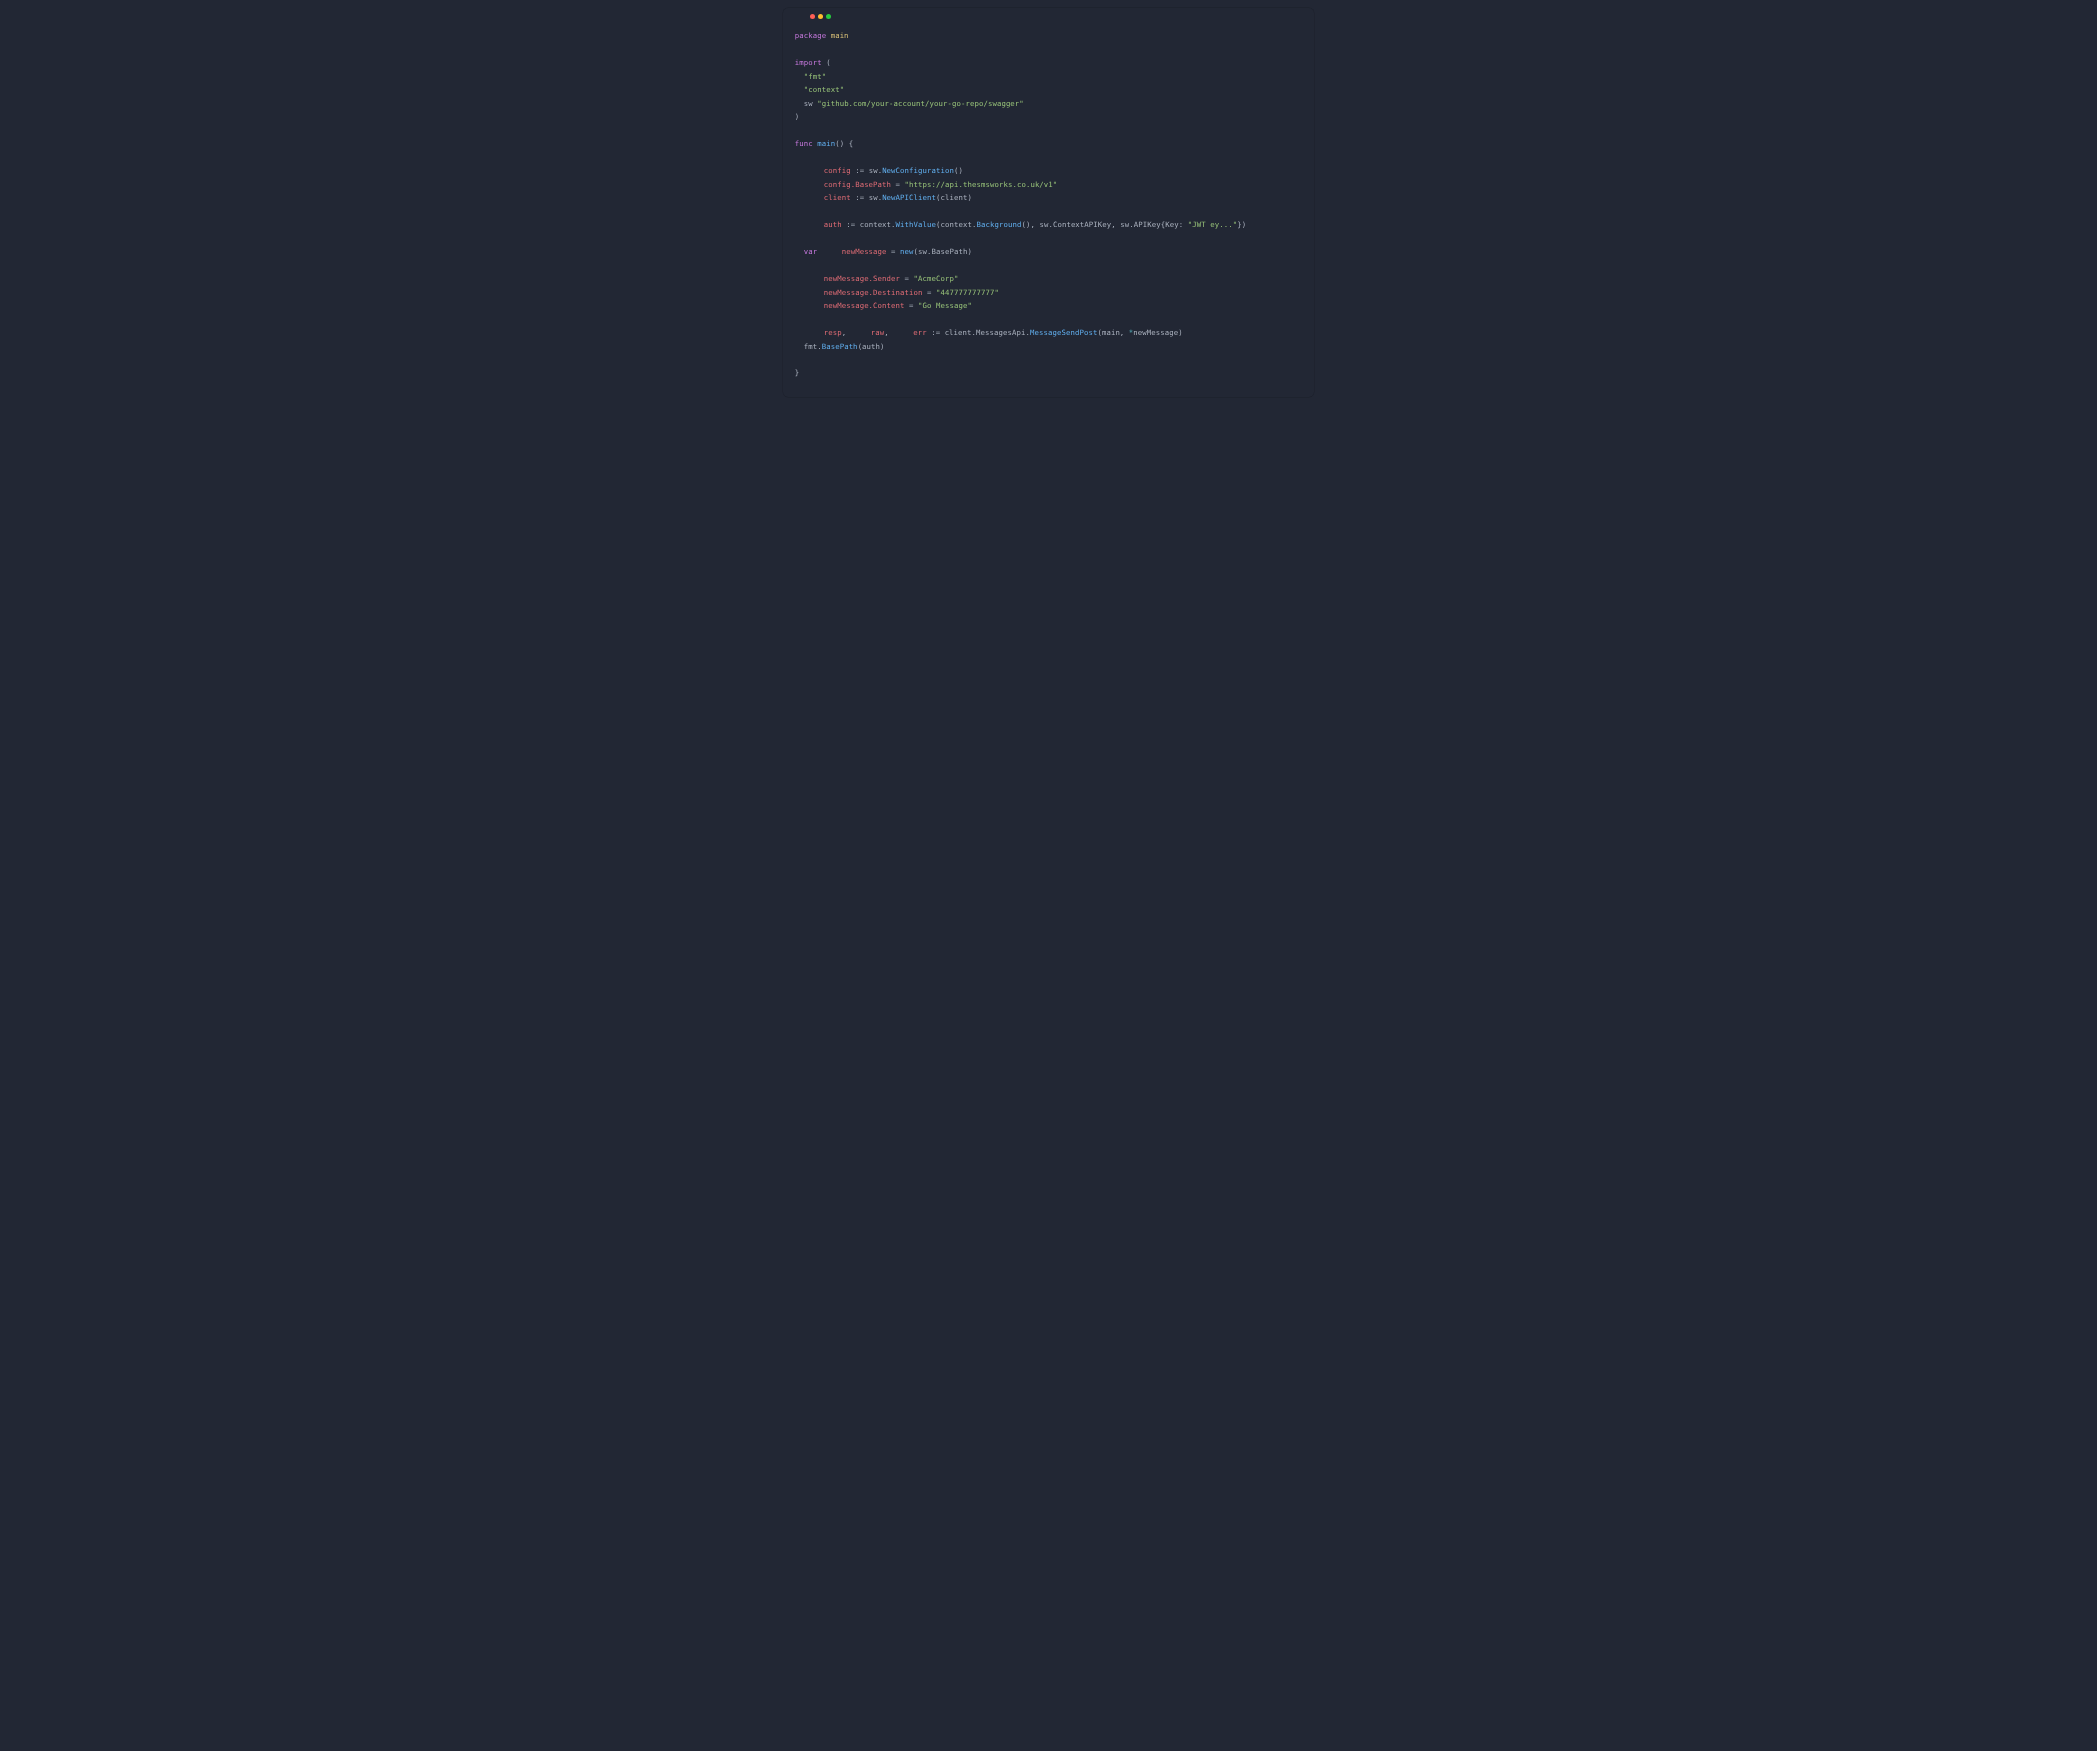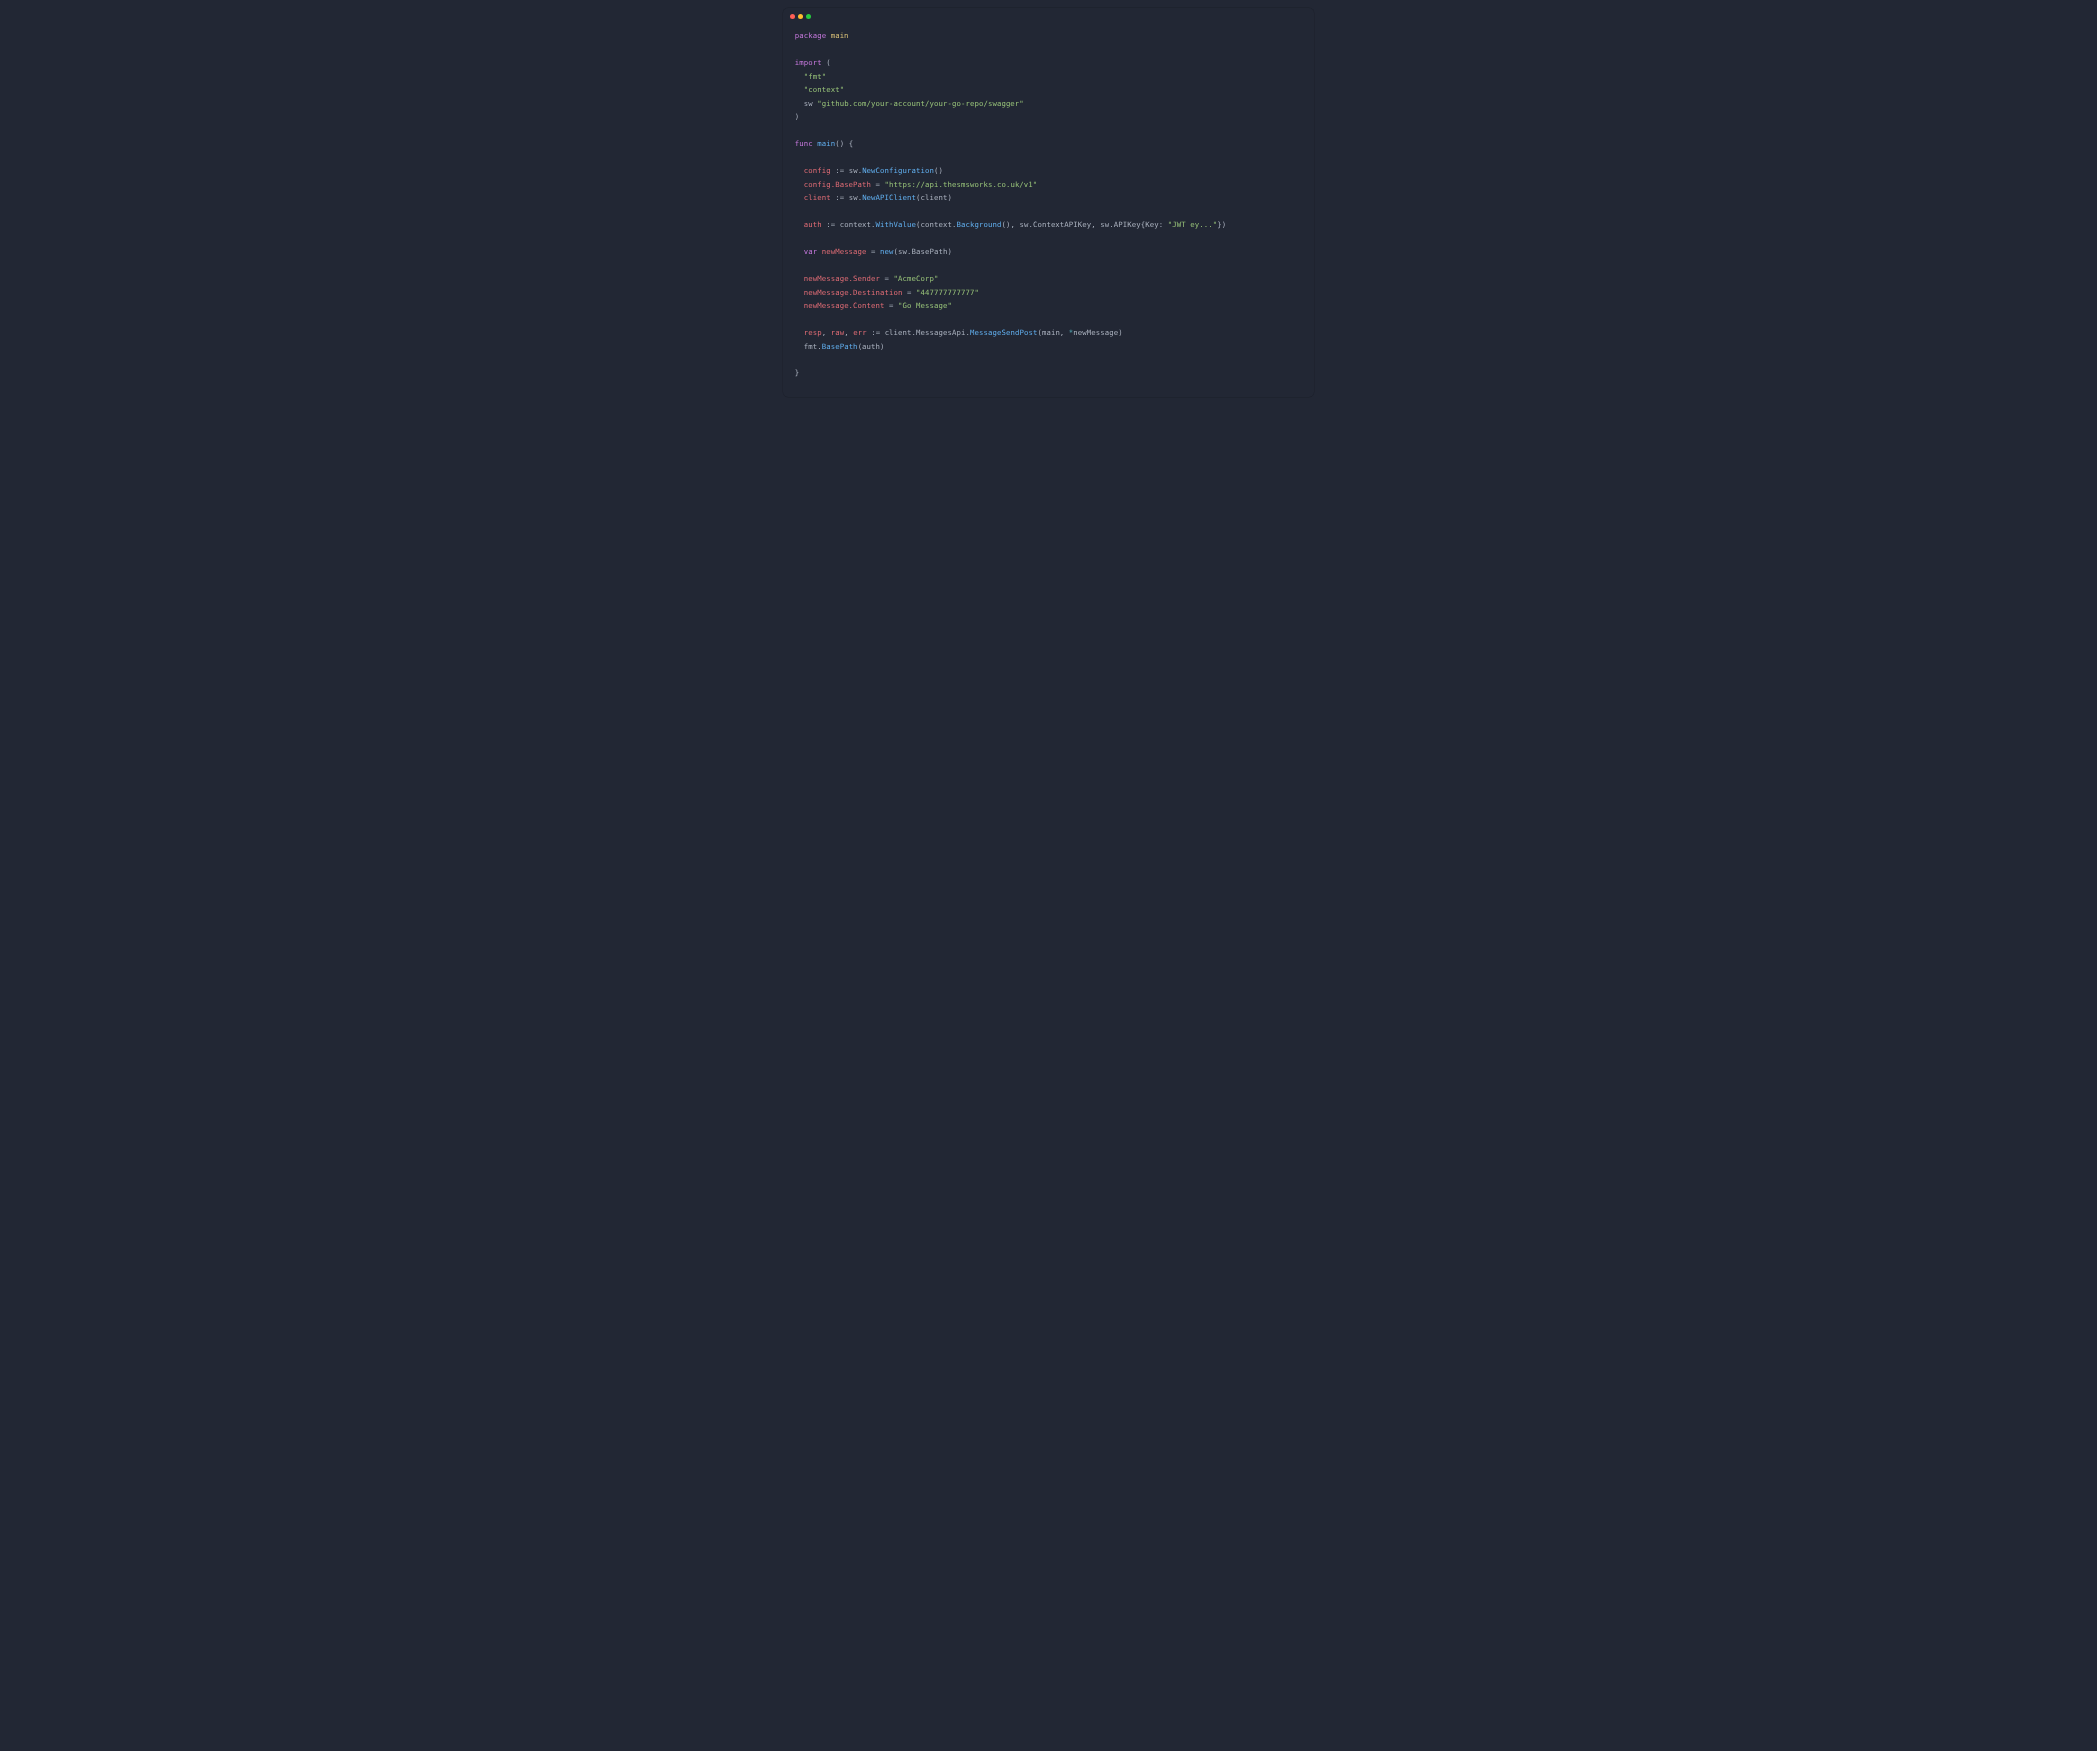--- a/index.html
+++ b/index.html
@@ -38,21 +38,21 @@
     font-size: 7.3px;
     line-height: 1.85;
     white-space: pre;
     color: #abb2bf;
     letter-spacing: 0.1px;
   }
   .kw   { color: #c678dd; }   
   .ident{ color: #d9c077; }   
   .punc { color: #abb2bf; }
   .str  { color: #98c379; }
-  .red  { color: #e06c75; }
+  .red  { color: #e06c75; margin-left: 20px; }
   .blue { color: #61afef; }
   .op   { color: #56b6c2; }
 </style>
 </head>
 <body>
 
 <div class="window">
   <div class="titlebar">
     <div class="dot red"></div>
     <div class="dot yellow"></div>

